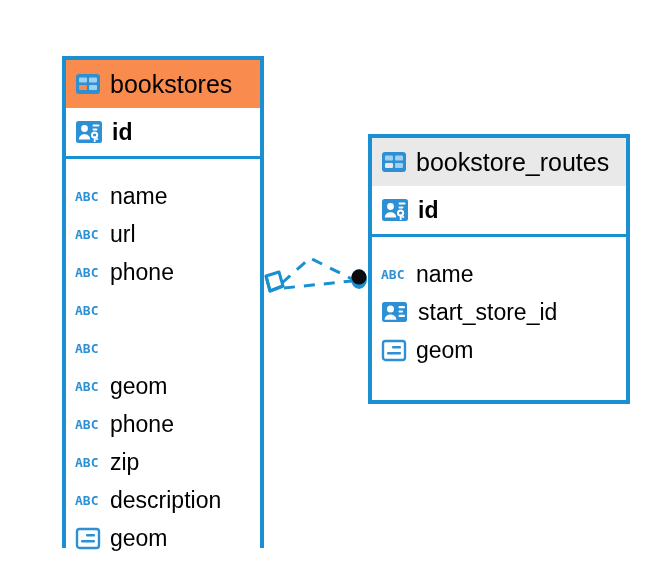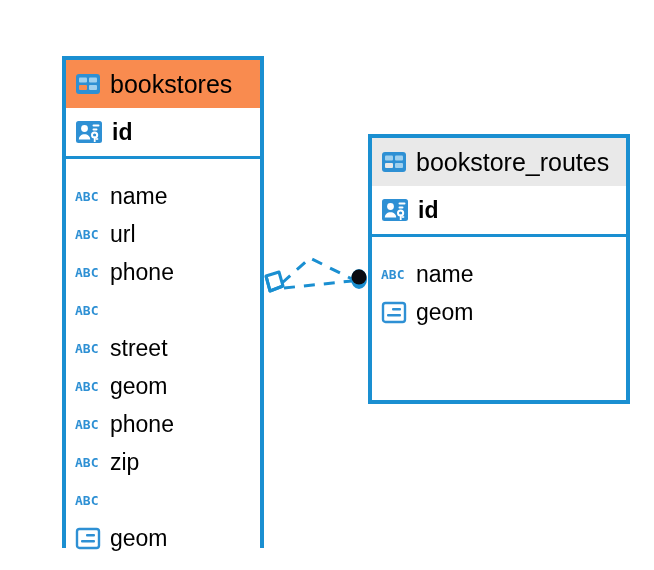--- a/index.html
+++ b/index.html
@@ -179,21 +179,20 @@
           </svg>
         </span>
       </div>
 
       <div class="field-row">
         <span class="icon">
           <svg width="26" height="20" viewBox="0 0 26 20">
             <text x="0" y="15" font-family="'DejaVu Sans Mono', monospace" font-size="13" font-weight="bold" fill="#2E90D4">ABC</text>
           </svg>
         </span>
-        <span class="label">street</span>
       </div>
 
       <div class="field-row">
         <span class="icon">
           <svg width="26" height="20" viewBox="0 0 26 20">
             <text x="0" y="15" font-family="'DejaVu Sans Mono', monospace" font-size="13" font-weight="bold" fill="#2E90D4">ABC</text>
           </svg>
         </span>
         <span class="label">geom</span>
       </div>
@@ -215,20 +214,21 @@
         </span>
         <span class="label">zip</span>
       </div>
 
       <div class="field-row">
         <span class="icon">
           <svg width="26" height="20" viewBox="0 0 26 20">
             <text x="0" y="15" font-family="'DejaVu Sans Mono', monospace" font-size="13" font-weight="bold" fill="#2E90D4">ABC</text>
           </svg>
         </span>
+        <span class="label">description</span>
       </div>
 
       <div class="field-row">
         <span class="icon">
           <svg width="26" height="26" viewBox="0 0 26 26">
             <rect x="2" y="4" width="22" height="19" rx="2.5" fill="#ffffff" stroke="#2E90D4" stroke-width="2.4"></rect>
             <rect x="11" y="9" width="9" height="2.6" rx="1" fill="#2E90D4"></rect>
             <rect x="6" y="15" width="14" height="2.6" rx="1" fill="#2E90D4"></rect>
           </svg>
         </span>
@@ -275,20 +275,33 @@
 
       <div class="field-row">
         <span class="icon">
           <svg width="26" height="20" viewBox="0 0 26 20">
             <text x="0" y="15" font-family="'DejaVu Sans Mono', monospace" font-size="13" font-weight="bold" fill="#2E90D4">ABC</text>
           </svg>
         </span>
         <span class="label">name</span>
       </div>
 
+      <div class="field-row">
+        <span class="icon">
+          <svg width="28" height="28" viewBox="0 0 28 28">
+            <rect x="1" y="4" width="25" height="20" rx="2.5" fill="#2E90D4"></rect>
+            <circle cx="9.5" cy="11" r="3.5" fill="#ffffff"></circle>
+            <path d="M3.6 21.8c0-3.3 2.7-5.4 5.9-5.4s5.9 2.1 5.9 5.4z" fill="#ffffff"></path>
+            <rect x="17.5" y="8" width="6.5" height="2.2" rx="1" fill="#ffffff"></rect>
+            <rect x="17.5" y="12.4" width="4.6" height="2.2" rx="1" fill="#ffffff"></rect>
+            <rect x="17.5" y="16.8" width="6.5" height="2.2" rx="1" fill="#ffffff"></rect>
+          </svg>
+        </span>
+        <span class="label">start_store_id</span>
+      </div>
 
 
       <div class="field-row">
         <span class="icon">
           <svg width="26" height="26" viewBox="0 0 26 26">
             <rect x="2" y="4" width="22" height="19" rx="2.5" fill="#ffffff" stroke="#2E90D4" stroke-width="2.4"></rect>
             <rect x="11" y="9" width="9" height="2.6" rx="1" fill="#2E90D4"></rect>
             <rect x="6" y="15" width="14" height="2.6" rx="1" fill="#2E90D4"></rect>
           </svg>
         </span>

